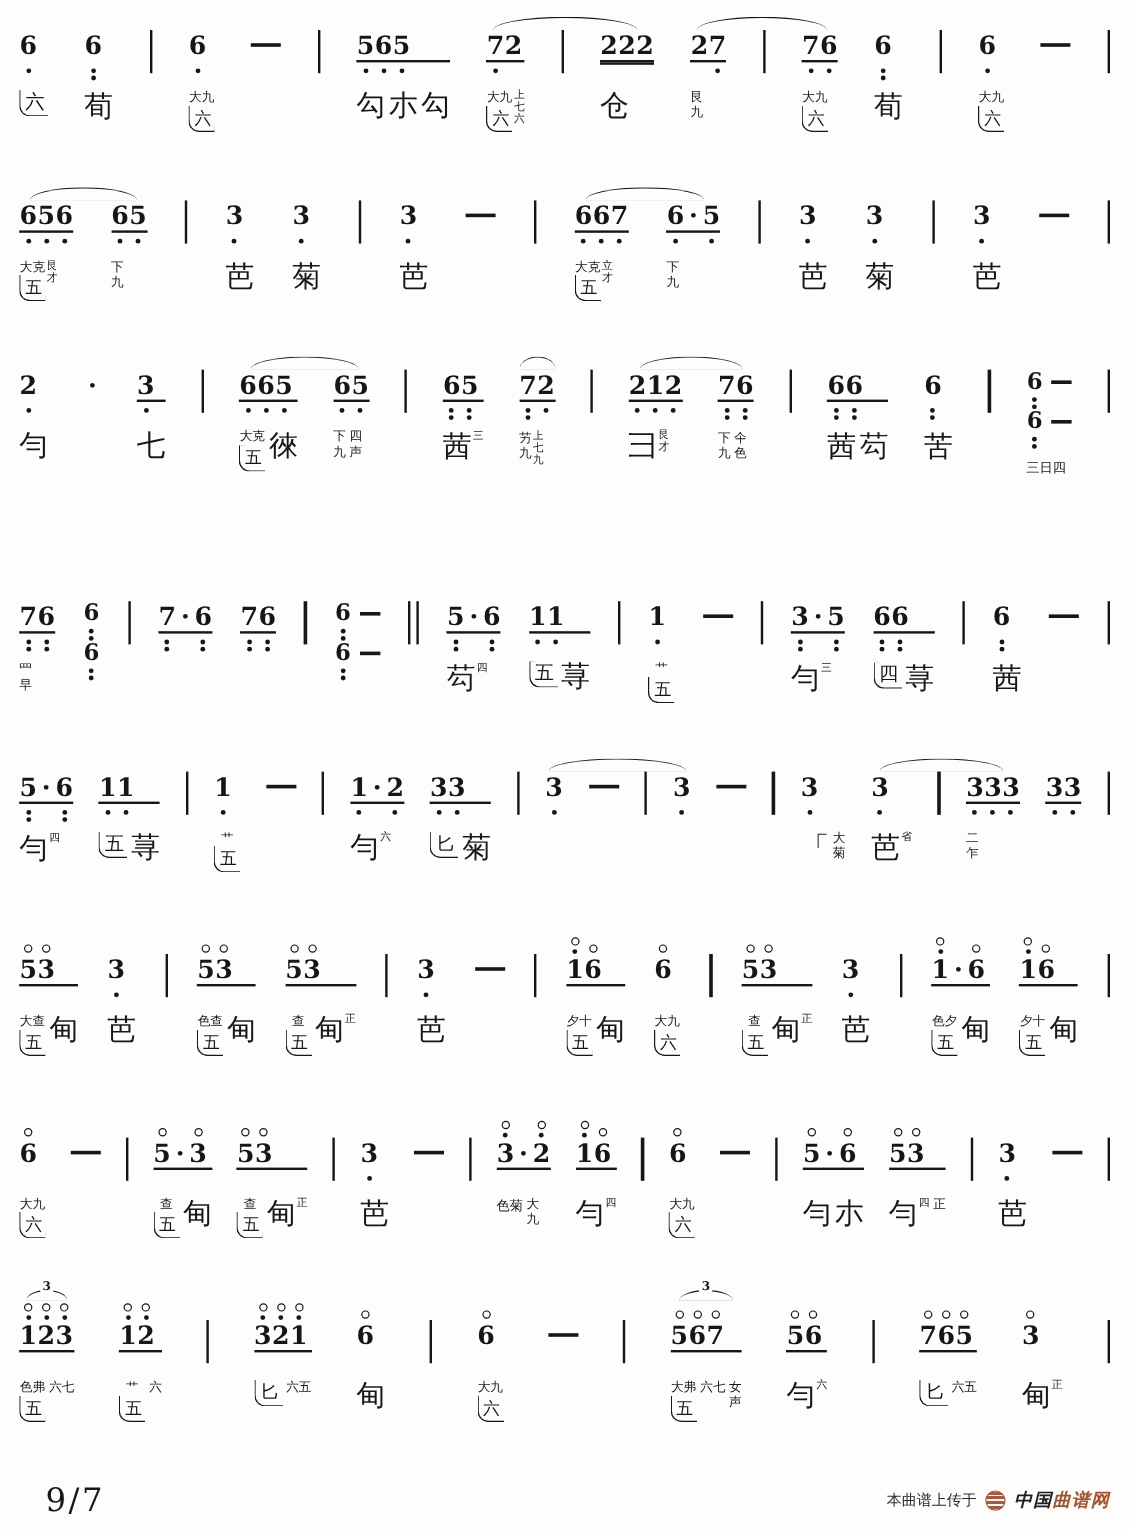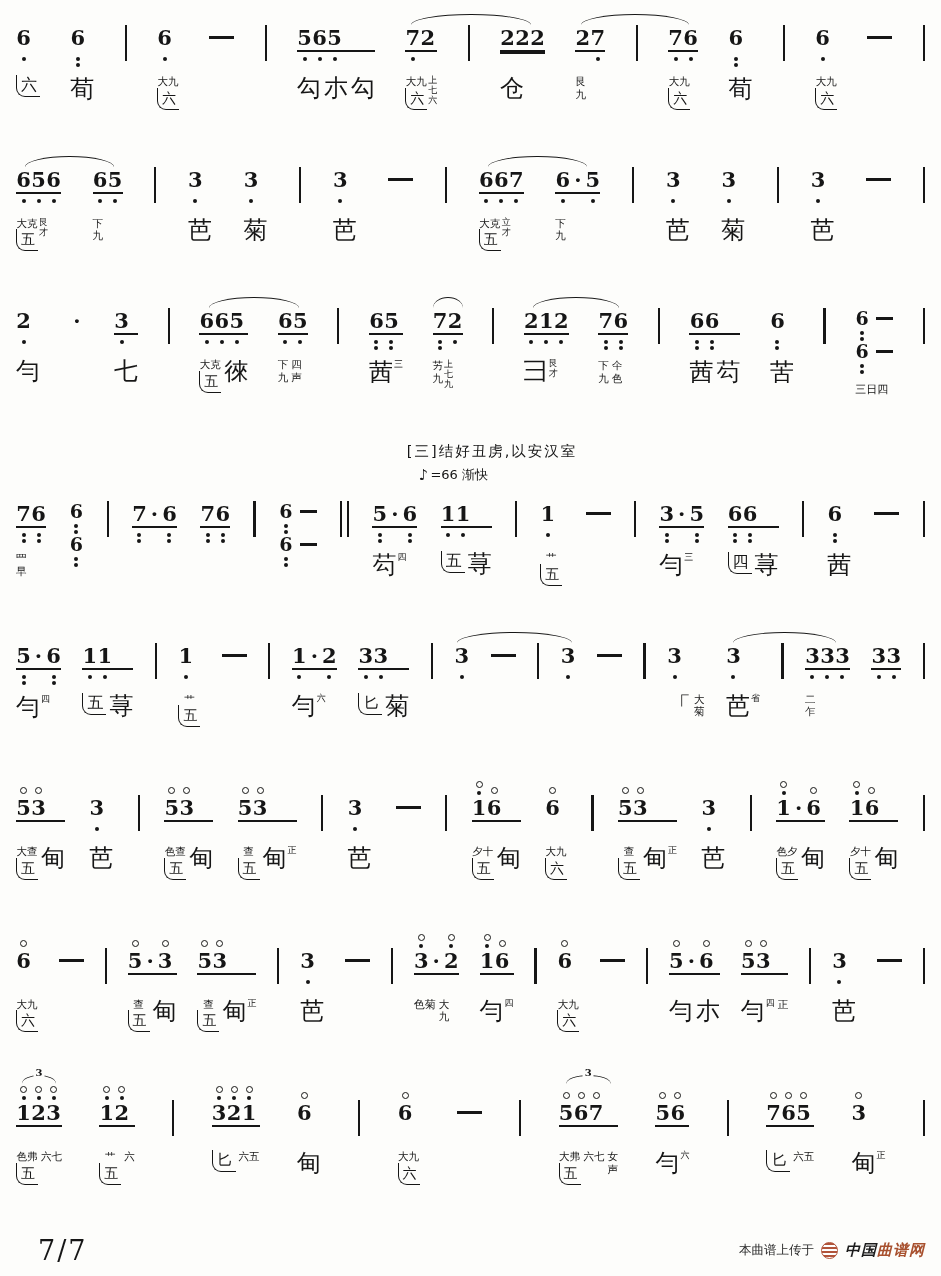--- a/index.html
+++ b/index.html
@@ -915,27 +915,20 @@
               </span>
             </div>
           </div>
           <div class="bar" style="margin-top: 9px;"></div>
           <div class="arc" style="left: 192.8px; width: 90.2px; top: -2px;"></div>
           <div class="arc" style="left: 417px; width: 30px; top: -2px;"></div>
           <div class="arc" style="left: 517px; width: 86px; top: -2px;"></div>
         </div>
       </div>
       <div class="system annotated">
-        <div class="annot">
-          <div class="annot-title">[三]结好丑虏,以安汉室</div>
-          <div class="annot-tempo">
-            <span class="notesym">♪</span>
-            <span class="tempotext">=66 渐快</span>
-          </div>
-        </div>
         <div class="line">
           <div class="cell ng">
             <div class="toprow" style="height: 9px;">
               <span class="tcol"></span>
               <span class="tcol"></span>
             </div>
             <div class="digrow u1">
               <span class="dig">7</span>
               <span class="dig">6</span>
             </div>
@@ -2409,20 +2402,20 @@
                 </span>
               </span>
             </div>
           </div>
           <div class="bar" style="margin-top: 20px;"></div>
         </div>
       </div>
     </div>
 
   <div class="footer">
-    <span class="pagenum">7/7</span>
+    <span class="pagenum">9/7</span>
     <span class="upload">
       <span>本曲谱上传于</span>
       <span class="logo" style="background: repeating-linear-gradient(rgb(177, 84, 58) 0px, rgb(177, 84, 58) 2.5px, rgb(255, 255, 255) 2.5px, rgb(255, 255, 255) 4px); border: 1px solid rgb(177, 84, 58);"></span>
       <span class="sitename"><i>中国</i><em style="color: rgb(168, 81, 47);">曲谱网</em></span>
     </span>
   </div>
 </div>
 
 </body></html>

